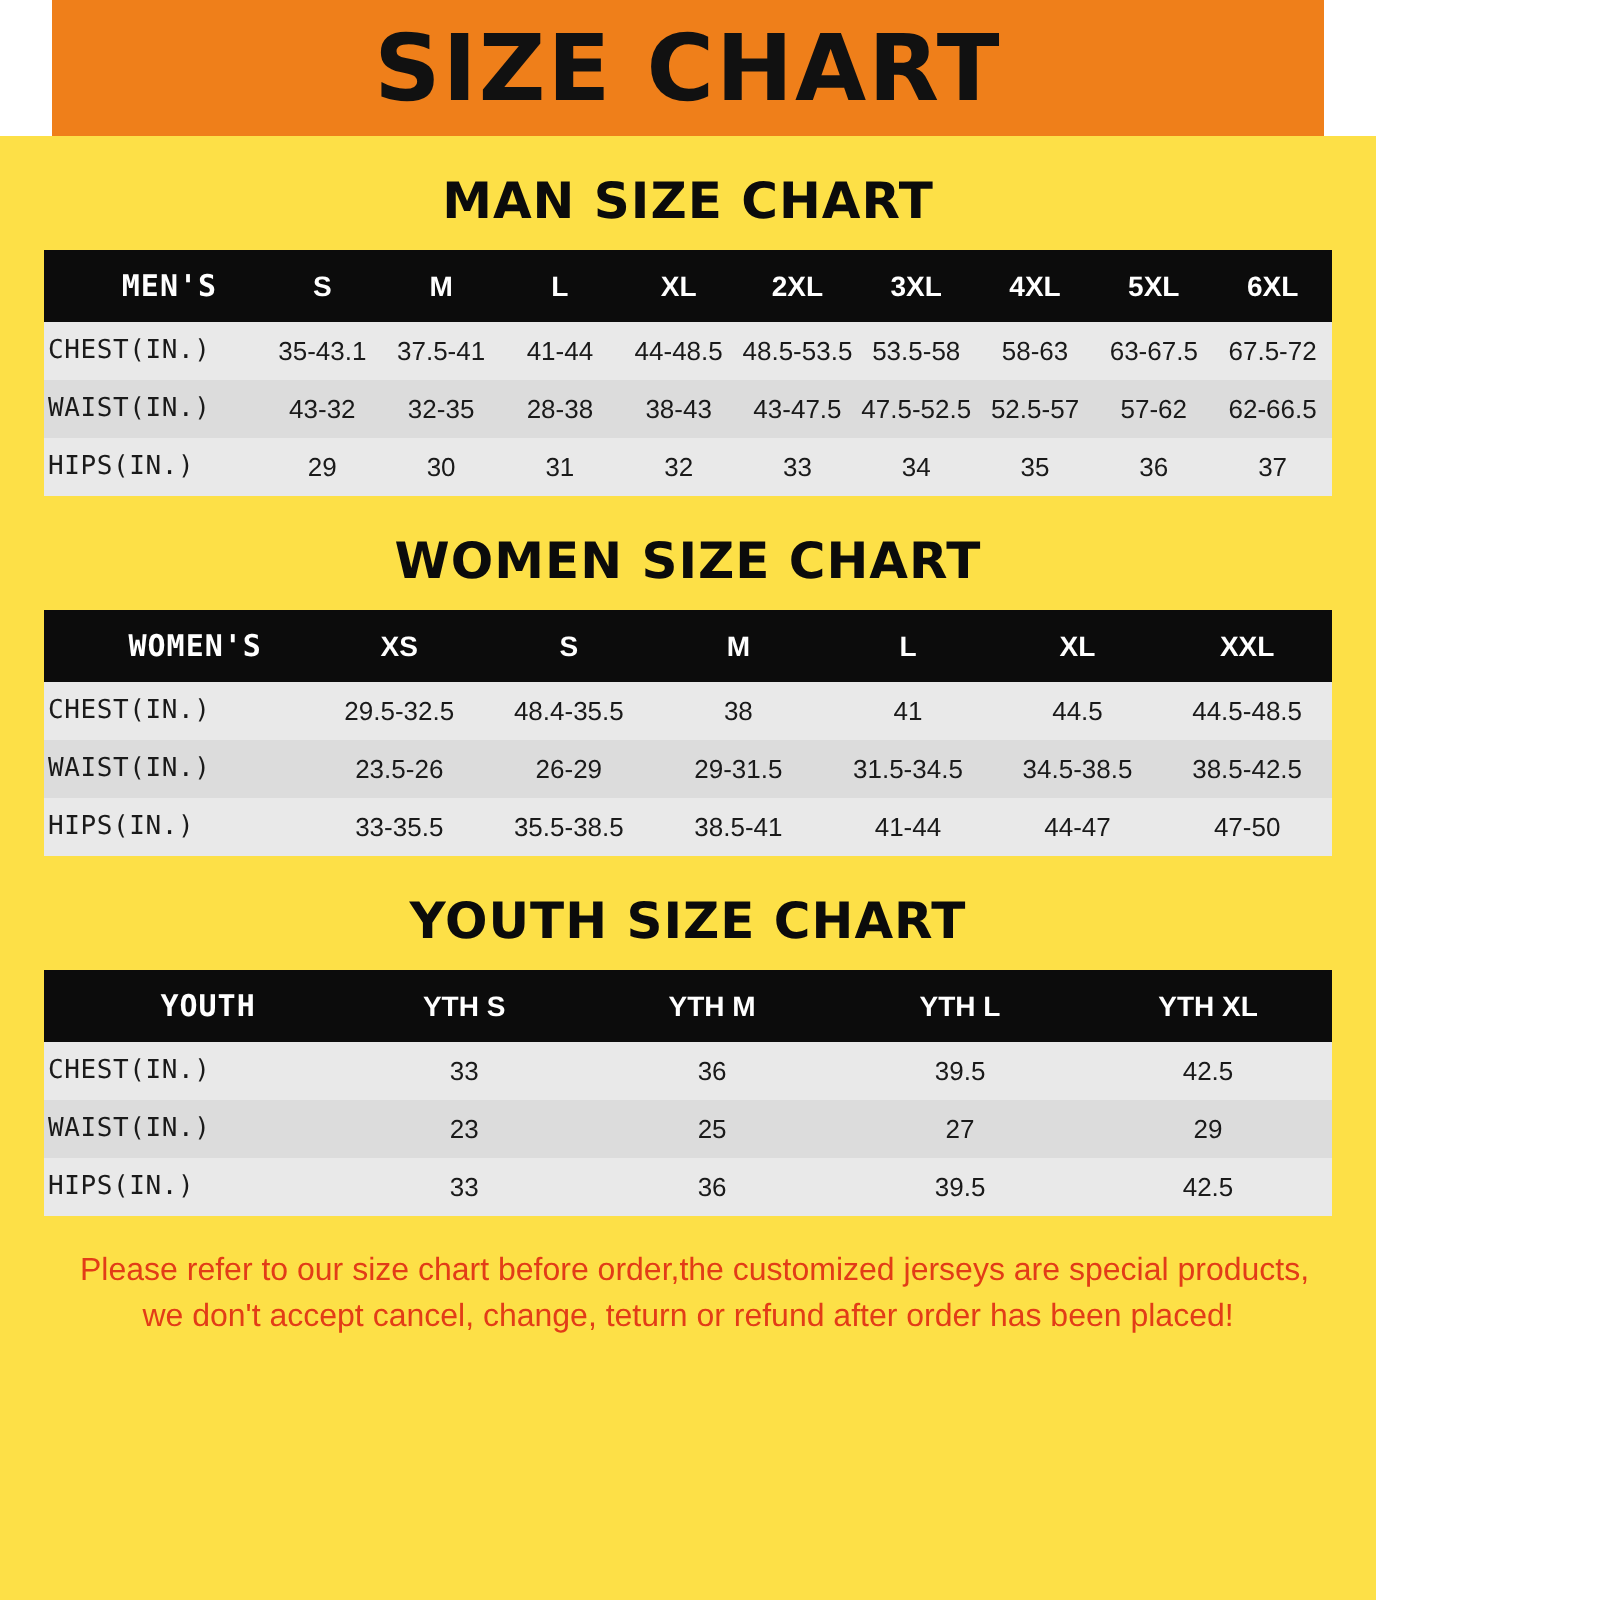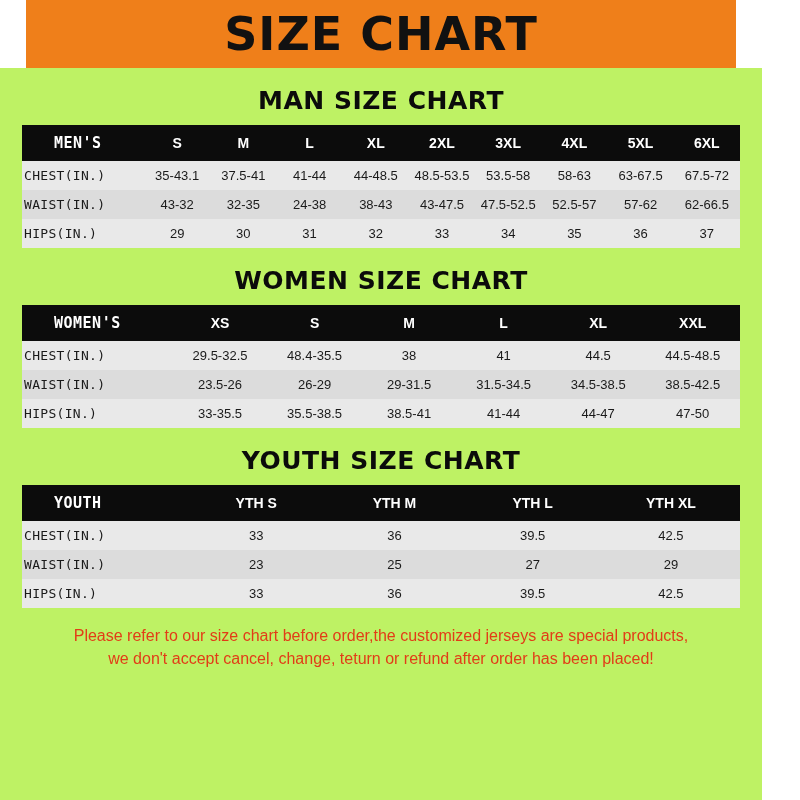--- a/index.html
+++ b/index.html
@@ -8,23 +8,23 @@
   }
   body {
     width: 800px;
     height: 800px;
     background: #ffffff;
     font-family: "Liberation Sans", sans-serif;
     overflow: hidden;
   }
   .page {
     position: relative;
-    width: 762px;
+    width: 688px;
     height: 800px;
-    background: #bef264;
+    background: #fde047;
     box-sizing: border-box;
   }
   
   .banner {
     position: relative;
     height: 68px;
     background: #ef7f1a;
     display: flex;
     align-items: center;
     justify-content: center;
@@ -71,22 +71,22 @@
   }
   table.size-table thead th {
     background: #0c0c0c;
     color: #ffffff;
     font-weight: bold;
     padding: 9px 2px;
     text-align: center;
     font-size: 14px;
   }
   table.size-table thead th.rowhead {
-    text-align: left;
-    padding-left: 32px;
+    text-align: center;
+    padding-left: 18px;
     font-family: "DejaVu Sans Mono", monospace;
     font-size: 15px;
     letter-spacing: 0.5px;
   }
   table.size-table tbody td {
     padding: 7px 2px;
     text-align: center;
     background: #e9e9e9;
   }
   table.size-table tbody tr:nth-child(even) td {
@@ -164,21 +164,21 @@
           <td>48.5-53.5</td>
           <td>53.5-58</td>
           <td>58-63</td>
           <td>63-67.5</td>
           <td>67.5-72</td>
         </tr>
         <tr>
           <td class="rowhead">WAIST(IN.)</td>
           <td>43-32</td>
           <td>32-35</td>
-          <td>24-38</td>
+          <td>28-38</td>
           <td>38-43</td>
           <td>43-47.5</td>
           <td>47.5-52.5</td>
           <td>52.5-57</td>
           <td>57-62</td>
           <td>62-66.5</td>
         </tr>
         <tr>
           <td class="rowhead">HIPS(IN.)</td>
           <td>29</td>

